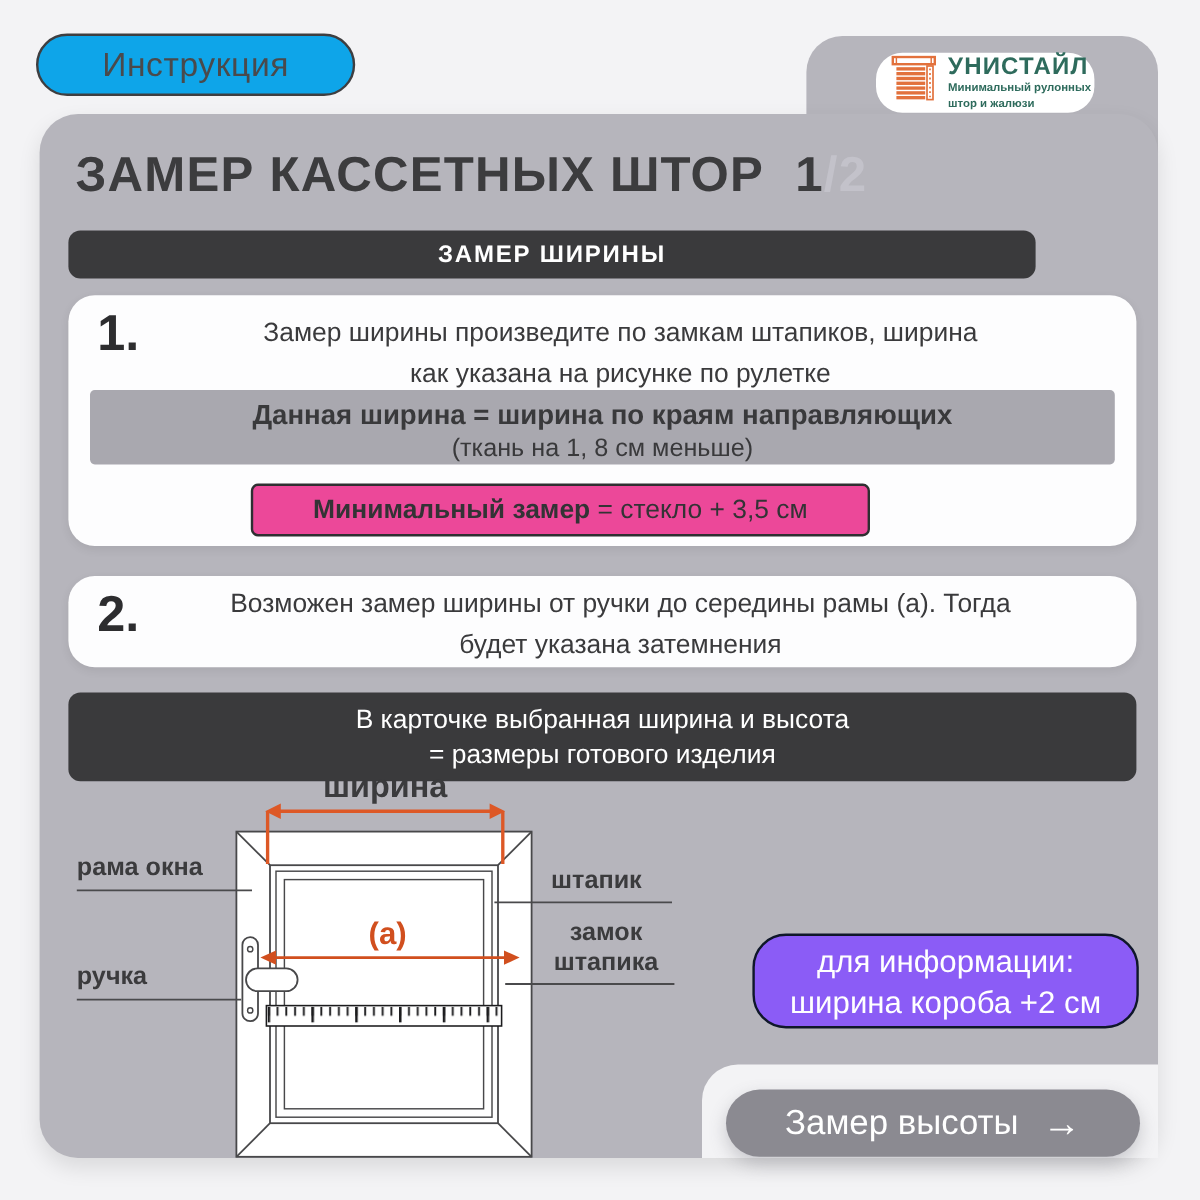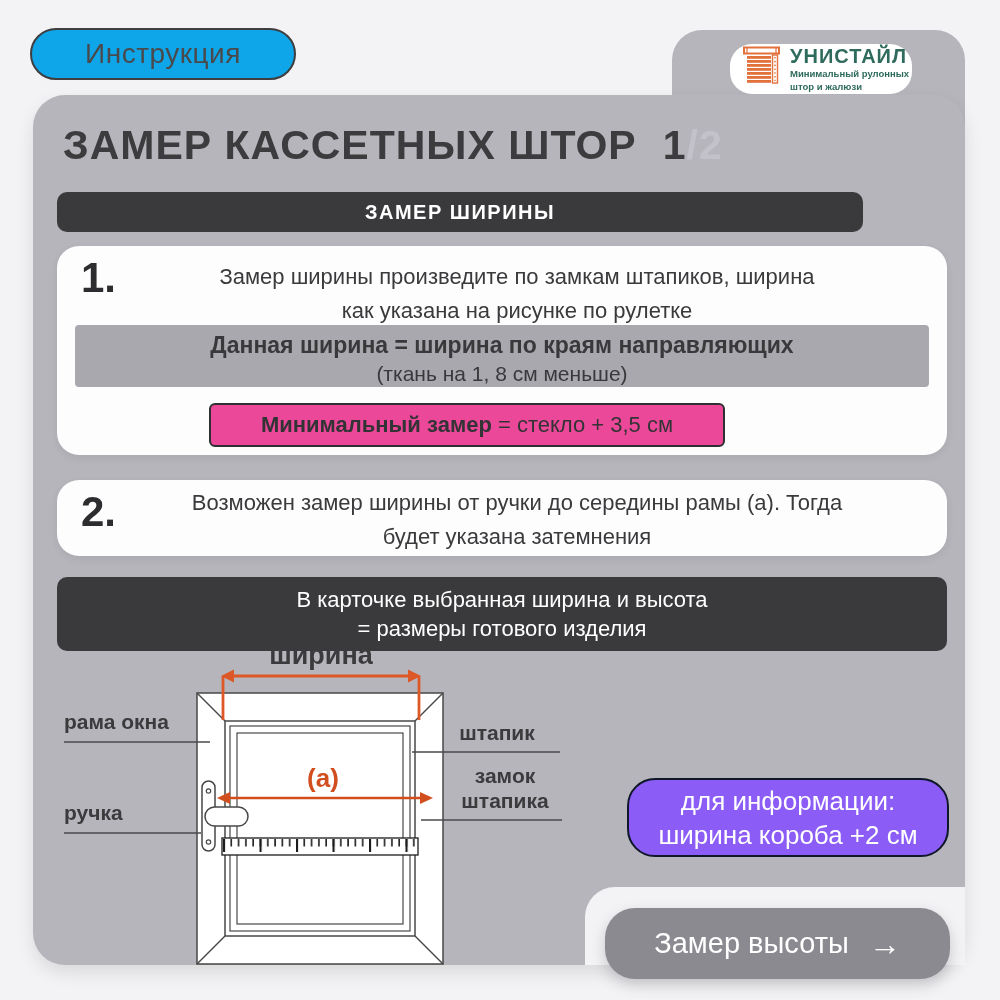--- a/index.html
+++ b/index.html
@@ -94,21 +94,21 @@
     display:flex;flex-direction:column;align-items:center;justify-content:center;
     color:#ffffff;font-size:26px;line-height:34px;z-index:3;margin-top:45px;
   }
 
   
   .corner-notch{
     left:585px;top:887px;width:380px;height:78px;
     background:#f3f3f5;border-radius:30px 0 0 0;z-index:3;
   }
   .height-button{
-    left:605px;top:908px;width:345px;height:71px;
+    left:605px;top:908px;width:345px;height:56px;
     background:#8b8a91;border-radius:30px;z-index:4;
     display:flex;align-items:center;justify-content:center;gap:20px;
     color:#ffffff;font-size:29px;cursor:pointer;
     box-shadow:0 6px 14px rgba(100,100,110,.30);
   }
   .height-button .arrow{font-size:32px;line-height:1;}
 </style>
 </head>
 <body>
 

